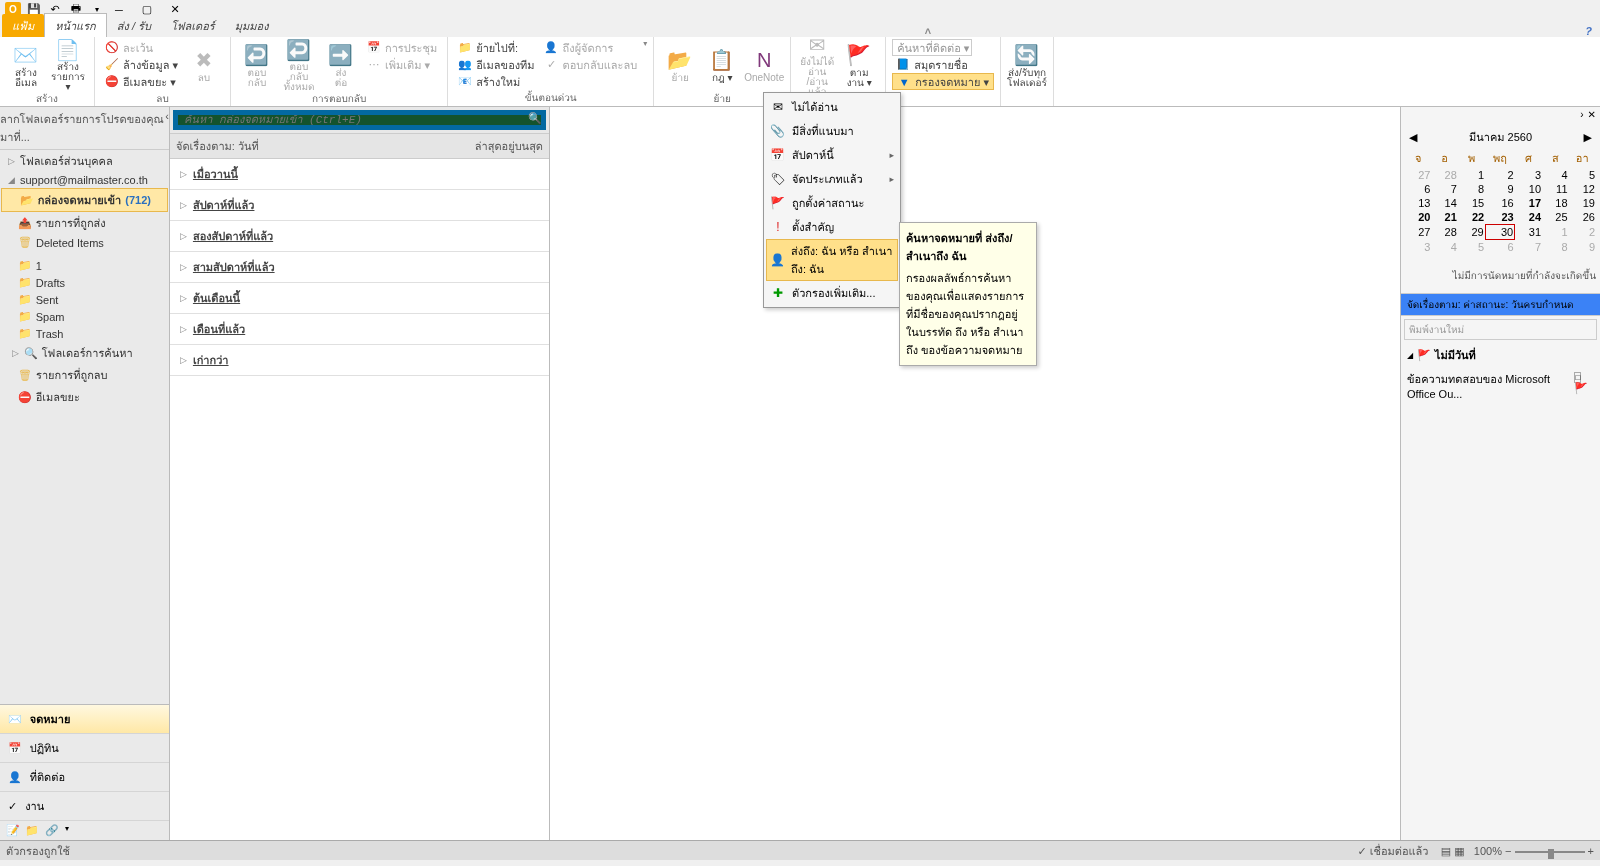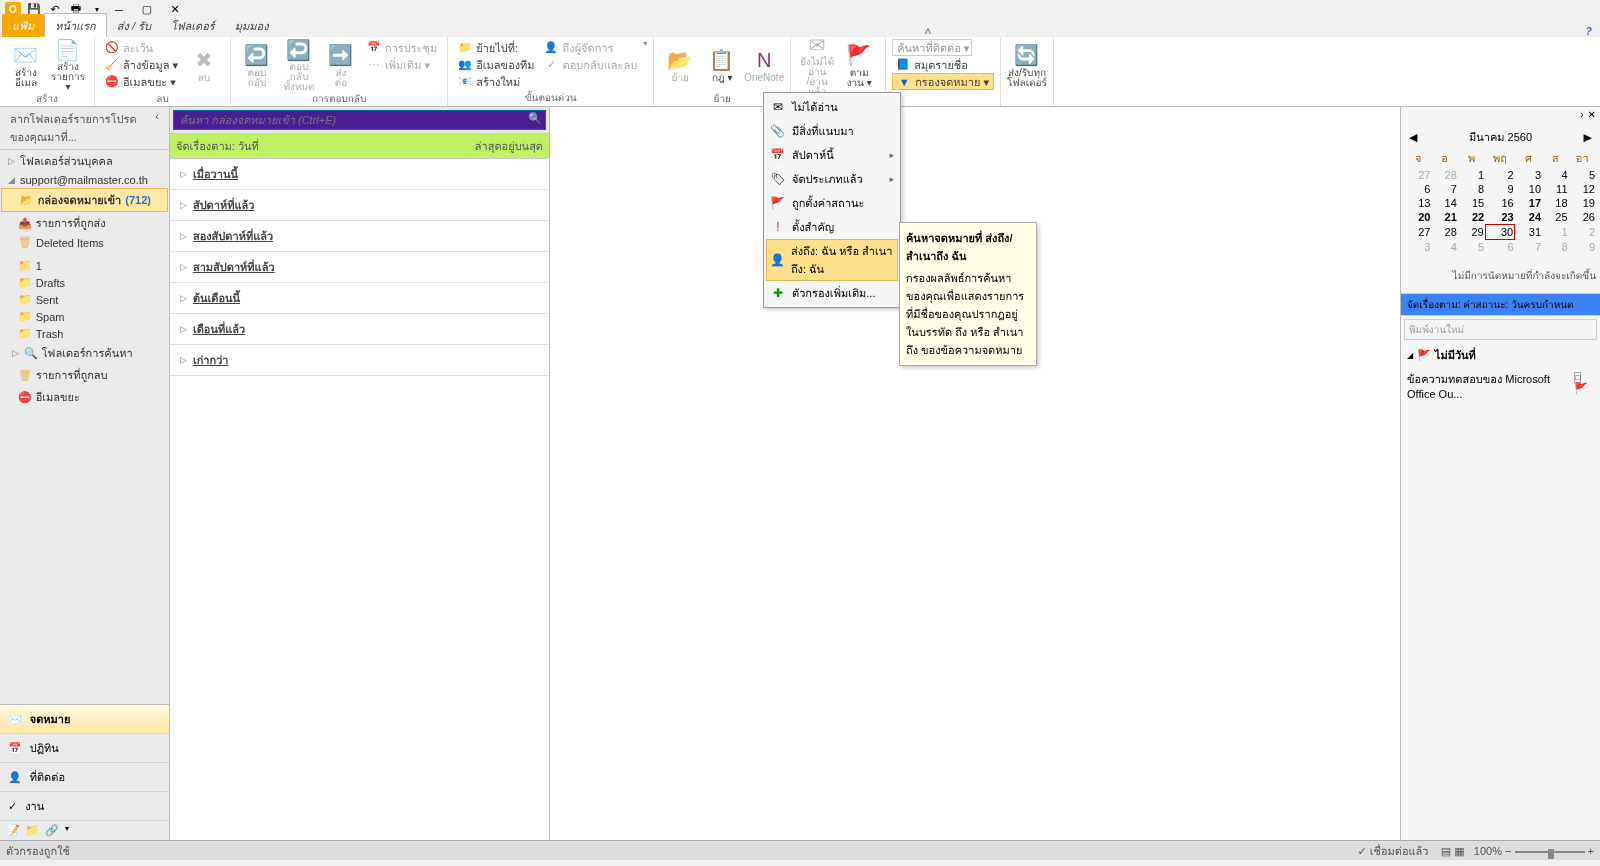--- a/index.html
+++ b/index.html
@@ -30,39 +30,39 @@
 .rbtn-big.disabled .icon { color: #bbb; }
 .rbtn-sm { display: flex; align-items: center; gap: 4px; padding: 1px 4px; font-size: 10px; color: #444; white-space: nowrap; height: 17px; }
 .rbtn-sm .si { width: 14px; text-align: center; }
 .rbtn-sm.disabled { color: #aaa; }
 .col { display: flex; flex-direction: column; }
 .rbtn-sm.highlight { background: #ffe08a; border: 1px solid #e8b84d; }
 
 .body-row { display: flex; height: 733px; }
 
 .navpane { width: 170px; background: #eaeaea; border-right: 1px solid #bbb; display: flex; flex-direction: column; }
-.nav-top { padding: 3px 10px; font-size: 10px; color: #555; border-bottom: 1px solid #ccc; display: flex; justify-content: space-between; }
+.nav-top { padding: 3px 0; font-size: 10px; color: #555; border-bottom: 1px solid #ccc; display: flex; justify-content: space-between; }
 .nav-tree { flex: 1; overflow: auto; }
 .tn { padding: 2px 4px 2px 8px; display: flex; align-items: center; gap: 4px; color: #333; font-size: 11px; }
 .tn.h { font-weight: normal; }
 .tn .caret { width: 8px; color: #888; font-size: 9px; }
 .tn.sel { background: #ffe8a6; border: 1px solid #e8b84d; margin: 0 1px; font-weight: bold; }
 .tn.sel .count { color: #2a70c0; font-weight: bold; }
 .tn .fi { color: #e8b84d; }
 .nav-bottom { border-top: 1px solid #bbb; }
 .navbtn { padding: 5px 8px; display: flex; align-items: center; gap: 8px; font-size: 12px; border-bottom: 1px solid #d5d5d5; }
 .navbtn.active { background: linear-gradient(#fff8e0, #ffe8a6); font-weight: bold; }
 .nav-mini { padding: 3px 6px; display: flex; gap: 6px; }
 
 .msglist { width: 380px; border-right: 1px solid #bbb; background: #fff; display: flex; flex-direction: column; }
 .searchbox-row { padding: 3px; background: #e8e8e8; border-bottom: 1px solid #ccc; }
-.searchbox { width: 100%; height: 20px; border: 1px solid #0369a1; padding: 0 22px 0 6px; font-size: 11px; color: #999; background: #4c1d95; font-style: italic; }
+.searchbox { width: 100%; height: 20px; border: 5px solid #0369a1; padding: 0 22px 0 6px; font-size: 11px; color: #999; background: #14532d; font-style: italic; font-family: Liberation Mono, monospace; }
 .search-wrap { position: relative; }
 .search-wrap .mg { position: absolute; right: 4px; top: 2px; color: #888; }
-.listhdr { padding: 3px 6px; background: #bef264; border-bottom: 1px solid #ccc; display: flex; justify-content: space-between; font-size: 10px; color: #555; }
+.listhdr { padding: 3px 6px; background: #e5e5e5; border-bottom: 1px solid #ccc; display: flex; justify-content: space-between; font-size: 10px; color: #555; }
 .grp { padding: 6px 10px; border-bottom: 1px solid #e0e0e0; display: flex; align-items: center; gap: 6px; }
 .grp .tri { color: #888; font-size: 9px; }
 .grp .gl { font-weight: bold; color: #444; font-size: 11px; text-decoration: underline; }
 
 .reading { flex: 1; background: #fff; }
 
 .todo { width: 200px; border-left: 1px solid #bbb; background: #f5f5f5; display: flex; flex-direction: column; }
 .cal { padding: 4px; }
 .cal-hdr { display: flex; justify-content: space-between; align-items: center; padding: 2px 4px; font-size: 11px; }
 .cal-tbl { width: 100%; border-collapse: collapse; font-size: 10px; }

